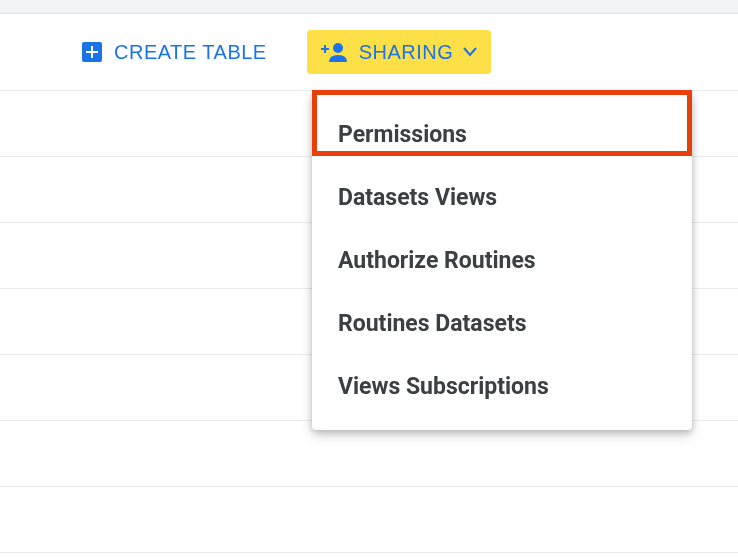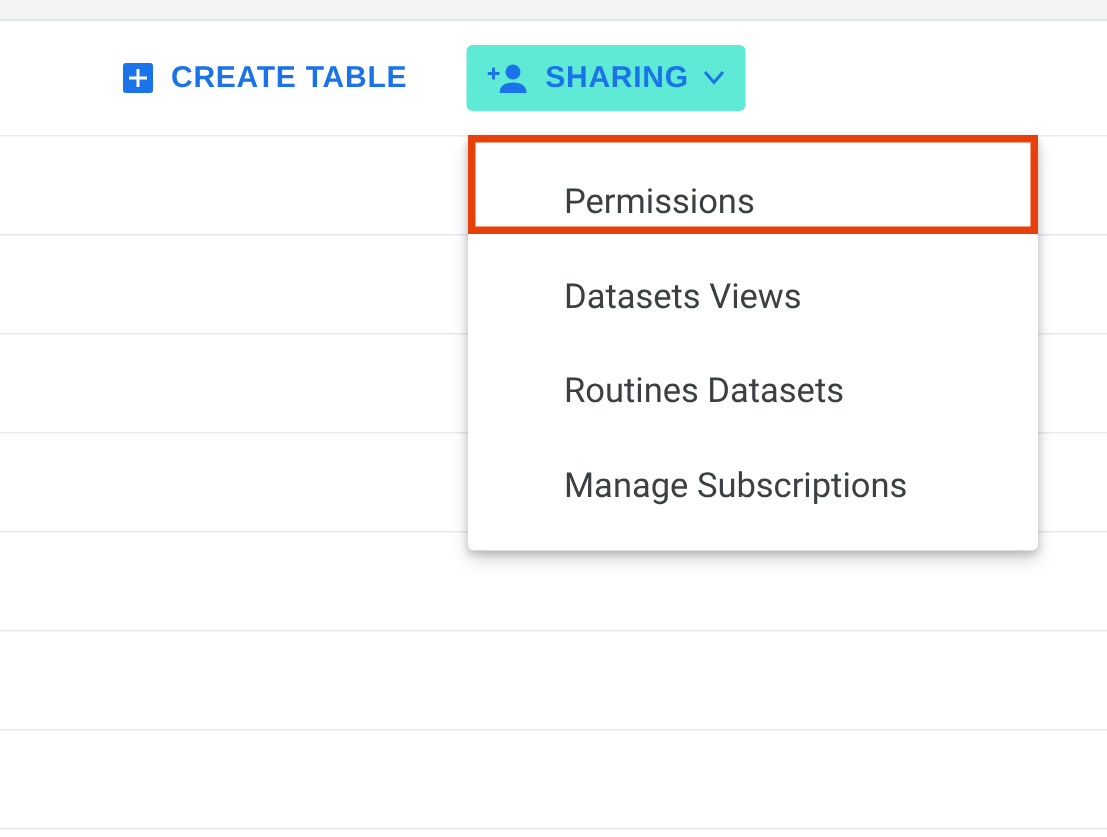--- a/index.html
+++ b/index.html
@@ -26,31 +26,31 @@
       padding: 16px 0 16px 66px;
       gap: 26px;
       height: 76px;
       background: #fff;
     }
     .toolbar-button {
       display: flex;
       align-items: center;
       gap: 10px;
       font-size: 20px;
-      font-weight: 700;
+      font-weight: 400;
       letter-spacing: 0.5px;
       color: #1a73e8;
       cursor: pointer;
       padding: 10px 14px;
       border-radius: 4px;
       background: transparent;
       border: none;
     }
     .toolbar-button.active {
-      background: #5eead4;
+      background: #fde047;
     }
     .toolbar-button .label {
       text-transform: uppercase;
     }
     .icon-box {
       display: inline-flex;
       align-items: center;
       justify-content: center;
     }
     .rows-container {
@@ -69,22 +69,21 @@
       box-shadow: 0 2px 6px rgba(0,0,0,0.2), 0 6px 12px rgba(0,0,0,0.15);
       border-radius: 4px;
       padding: 12px 0;
       z-index: 10;
     }
     .menu-item {
       padding: 18px 26px;
       font-size: 23px;
       color: #3c4043;
       cursor: pointer;
-      font-weight: 400;
-      margin-left: 38px;
+      font-weight: 700;
     }
     .highlight-box {
       position: absolute;
       border: 5px solid #e8400b;
       pointer-events: none;
       z-index: 20;
     }
   </style>
 </head>
 <body>
@@ -128,18 +127,19 @@
   <div class="row"></div>
   <div class="row"></div>
   <div class="row"></div>
   <div class="row"></div>
   <div class="row"></div>
   <div class="row"></div>
 
   <div class="dropdown-menu">
     <div class="menu-item">Permissions</div>
     <div class="menu-item">Datasets Views</div>
+    <div class="menu-item">Authorize Routines</div>
     <div class="menu-item">Routines Datasets</div>
-    <div class="menu-item">Manage Subscriptions</div>
+    <div class="menu-item">Views Subscriptions</div>
   </div>
 
   <div class="highlight-box" style="top:0px; left:312px; width:380px; height:66px;"></div>
 </div>
 
 </body></html>

